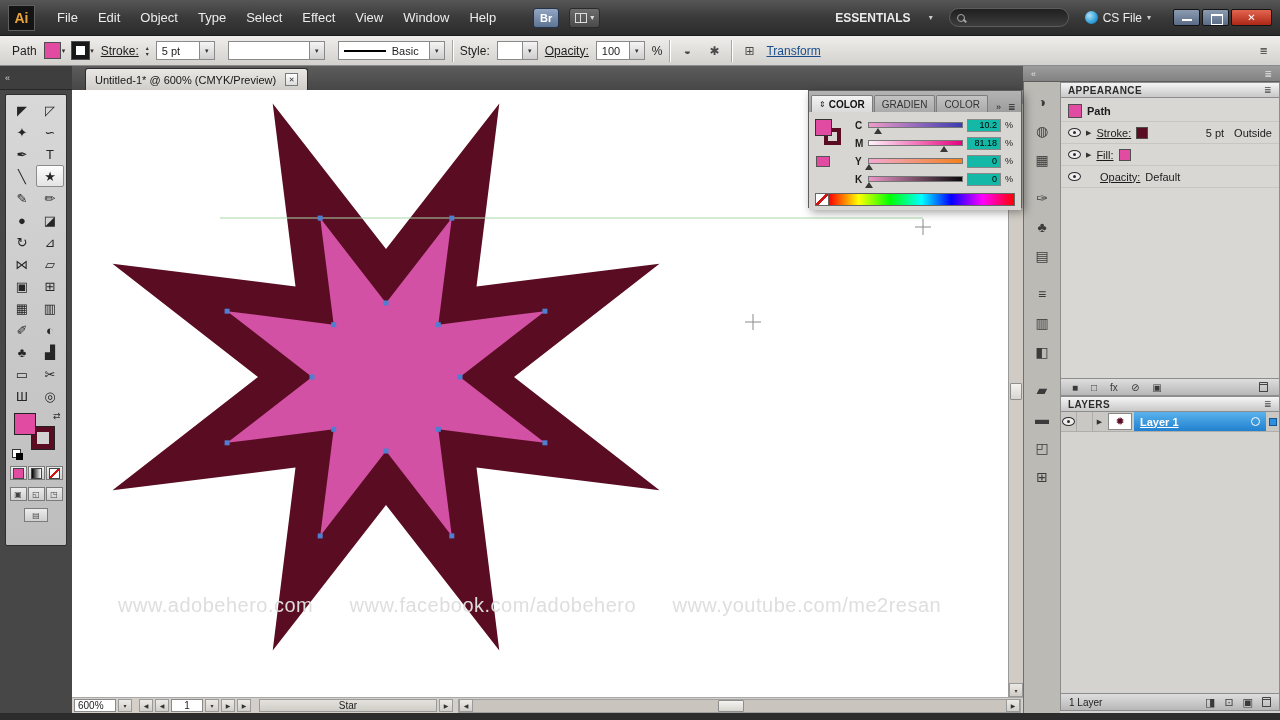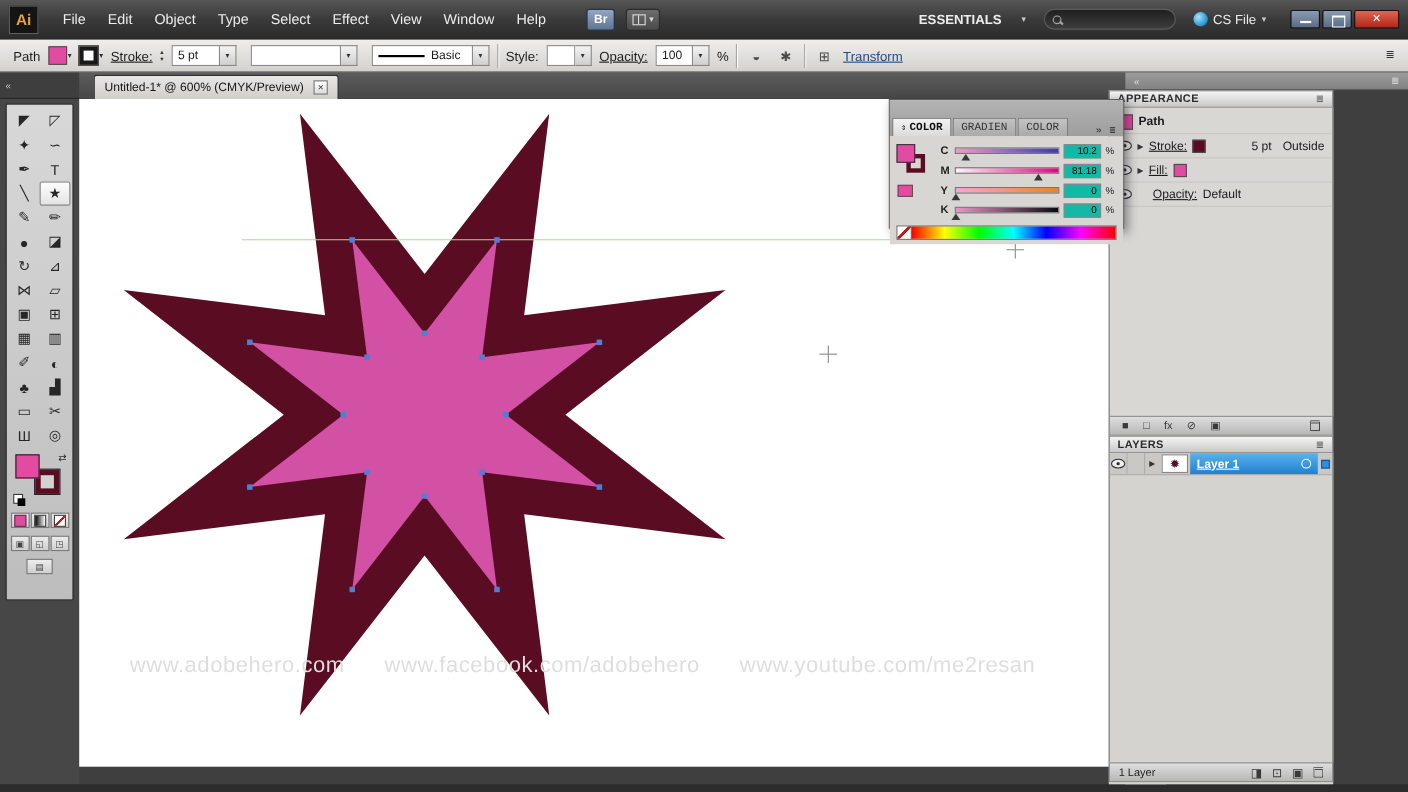--- a/index.html
+++ b/index.html
@@ -140,21 +140,21 @@
     background:linear-gradient(#f5f3f0,#d8d5d0); border:1px solid #8e8e8e; border-radius:1px; }
   .bottomstrip { left:0; top:713px; width:1280px; height:7px; background:#2c2c2c; }
 
   
   .dockstrip { left:1023px; top:82px; width:37px; height:631px; background:#bcbab5; border-left:1px solid #6f6f6f; padding-top:4px; }
   .dock-icon { width:26px; height:26px; margin:3px auto; display:flex; align-items:center; justify-content:center;
     font-size:14px; color:#3b3b3b; border-radius:3px; }
   .dock-icon.group-end { margin-bottom:12px; }
 
   
-  .panels { left:1008px; top:82px; width:204px; height:631px; background:#d4d3d0; }
+  .panels { left:1060px; top:82px; width:220px; height:631px; background:#d4d3d0; }
   .panel-header { height:16px; background:linear-gradient(#f5f5f5,#c8c8c8); border:1px solid #8d8d8d;
     display:flex; align-items:center; padding:0 7px; font-size:10px; font-weight:bold; color:#2c2c2c; letter-spacing:.4px; }
   .panel-header .icon-menu { margin-left:auto; font-size:9px; font-weight:normal; color:#444; }
   .ap-body { height:280px; background:#d8d7d4; border-left:1px solid #8d8d8d; border-right:1px solid #8d8d8d; padding-top:2px; }
   .ap-row { height:22px; display:flex; align-items:center; gap:5px; padding:0 7px;
     border-bottom:1px solid #c7c6c3; font-size:11px; color:#1b1b1b; }
   .ap-bold { font-weight:bold; }
   .ap-swatch { width:14px; height:14px; border:1px solid #4e4e4e; background:var(--pink); }
   .ap-swatch.small { width:12px; height:12px; }
   .ap-swatch.dark { background:var(--maroon); }
@@ -177,22 +177,22 @@
   .lr-target { margin-left:auto; width:9px; height:9px; border:1px solid #fff; border-radius:50%; }
   .lr-selcol { width:13px; display:flex; align-items:center; justify-content:center; flex:none; }
   .lr-chip { width:8px; height:8px; background:var(--blue); border:1px solid #14568f; }
   .ly-footer { display:flex; align-items:center; gap:8px; padding:0 8px; height:18px;
     background:linear-gradient(#dedede,#b7b7b7); border:1px solid #8d8d8d; font-size:10px; color:#222; }
   .ly-icons { margin-left:auto; display:flex; gap:9px; align-items:center; font-size:11px; color:#3a3a3a; }
 
   
   .colorpanel { left:808px; top:90px; width:214px; height:118px; z-index:6; border:1px solid #5d5d5d;
     box-shadow:3px 4px 9px rgba(0,0,0,.4); }
-  .cp-tabs { height:33px; background:linear-gradient(#b3b3b3,#9d9d9d); display:flex; align-items:flex-end;
-    padding-left:2px; gap:1px;font-family:Liberation Mono, monospace; }
+  .cp-tabs { height:21px; background:linear-gradient(#b3b3b3,#9d9d9d); display:flex; align-items:flex-end;
+    padding-left:2px; gap:1px; }
   .cp-tab { height:17px; padding:0 7px; font-size:10px; display:flex; align-items:center; gap:3px; color:#333;
     background:linear-gradient(#c3c3c3,#aaa); border:1px solid #7d7d7d; border-bottom:none; border-radius:2px 2px 0 0; }
   .cp-tab.active { background:linear-gradient(#f3f3f3,#dadada); font-weight:bold; color:#101010; }
   .cp-tab .icon-updown { font-size:8px; font-weight:normal; }
   .cp-more { margin-left:auto; display:flex; gap:7px; padding:0 7px; font-size:9px; color:#222; align-items:center; }
   .cp-body { position:relative; height:98px; background:#d7d6d3; display:flex; padding:6px 6px 4px 6px; gap:6px; }
   .cp-proxies { width:34px; position:relative; flex:none; }
   .cp-fill { position:absolute; left:0; top:1px; width:17px; height:17px; background:var(--pink); border:1px solid #333; z-index:2; }
   .cp-stroke { position:absolute; left:9px; top:10px; width:17px; height:17px; border:4px solid var(--maroon);
     background:#d7d6d3; z-index:1; }
@@ -465,20 +465,39 @@
         <span class="cp-rainbow"></span>
       </div>
     </div>
   </div>
 
   <div class="abs vscroll">
     <span class="vs-btn icon-up" style="top:0"></span>
     <span class="vs-thumb"></span>
     <span class="vs-btn icon-down" style="bottom:0"></span>
   </div>
+  <div class="abs statusbar">
+    <span class="zoom-box">600%</span>
+    <span class="sb-btn icon-down"></span>
+    <span class="sb-btn icon-left" style="margin-left:5px"></span>
+    <span class="sb-btn icon-left"></span>
+    <span class="page-box">1</span>
+    <span class="sb-btn icon-down"></span>
+    <span class="sb-btn icon-right"></span>
+    <span class="sb-btn icon-right"></span>
+    <span class="tool-box">Star</span>
+    <span class="sb-btn icon-right"></span>
+    <div class="hscroll">
+      <span class="sb-btn icon-left"></span>
+      <span class="hs-track">
+        <span class="hs-thumb"></span>
+      </span>
+      <span class="sb-btn icon-right"></span>
+    </div>
+  </div>
   <div class="abs bottomstrip"></div>
 
   <div class="abs dockstrip" id="dock-strip">
       <div class="dock-icon">◑</div>
       <div class="dock-icon">◍</div>
       <div class="dock-icon group-end">▦</div>
       <div class="dock-icon">✑</div>
       <div class="dock-icon">♣</div>
       <div class="dock-icon group-end">▤</div>
       <div class="dock-icon">≡</div>

